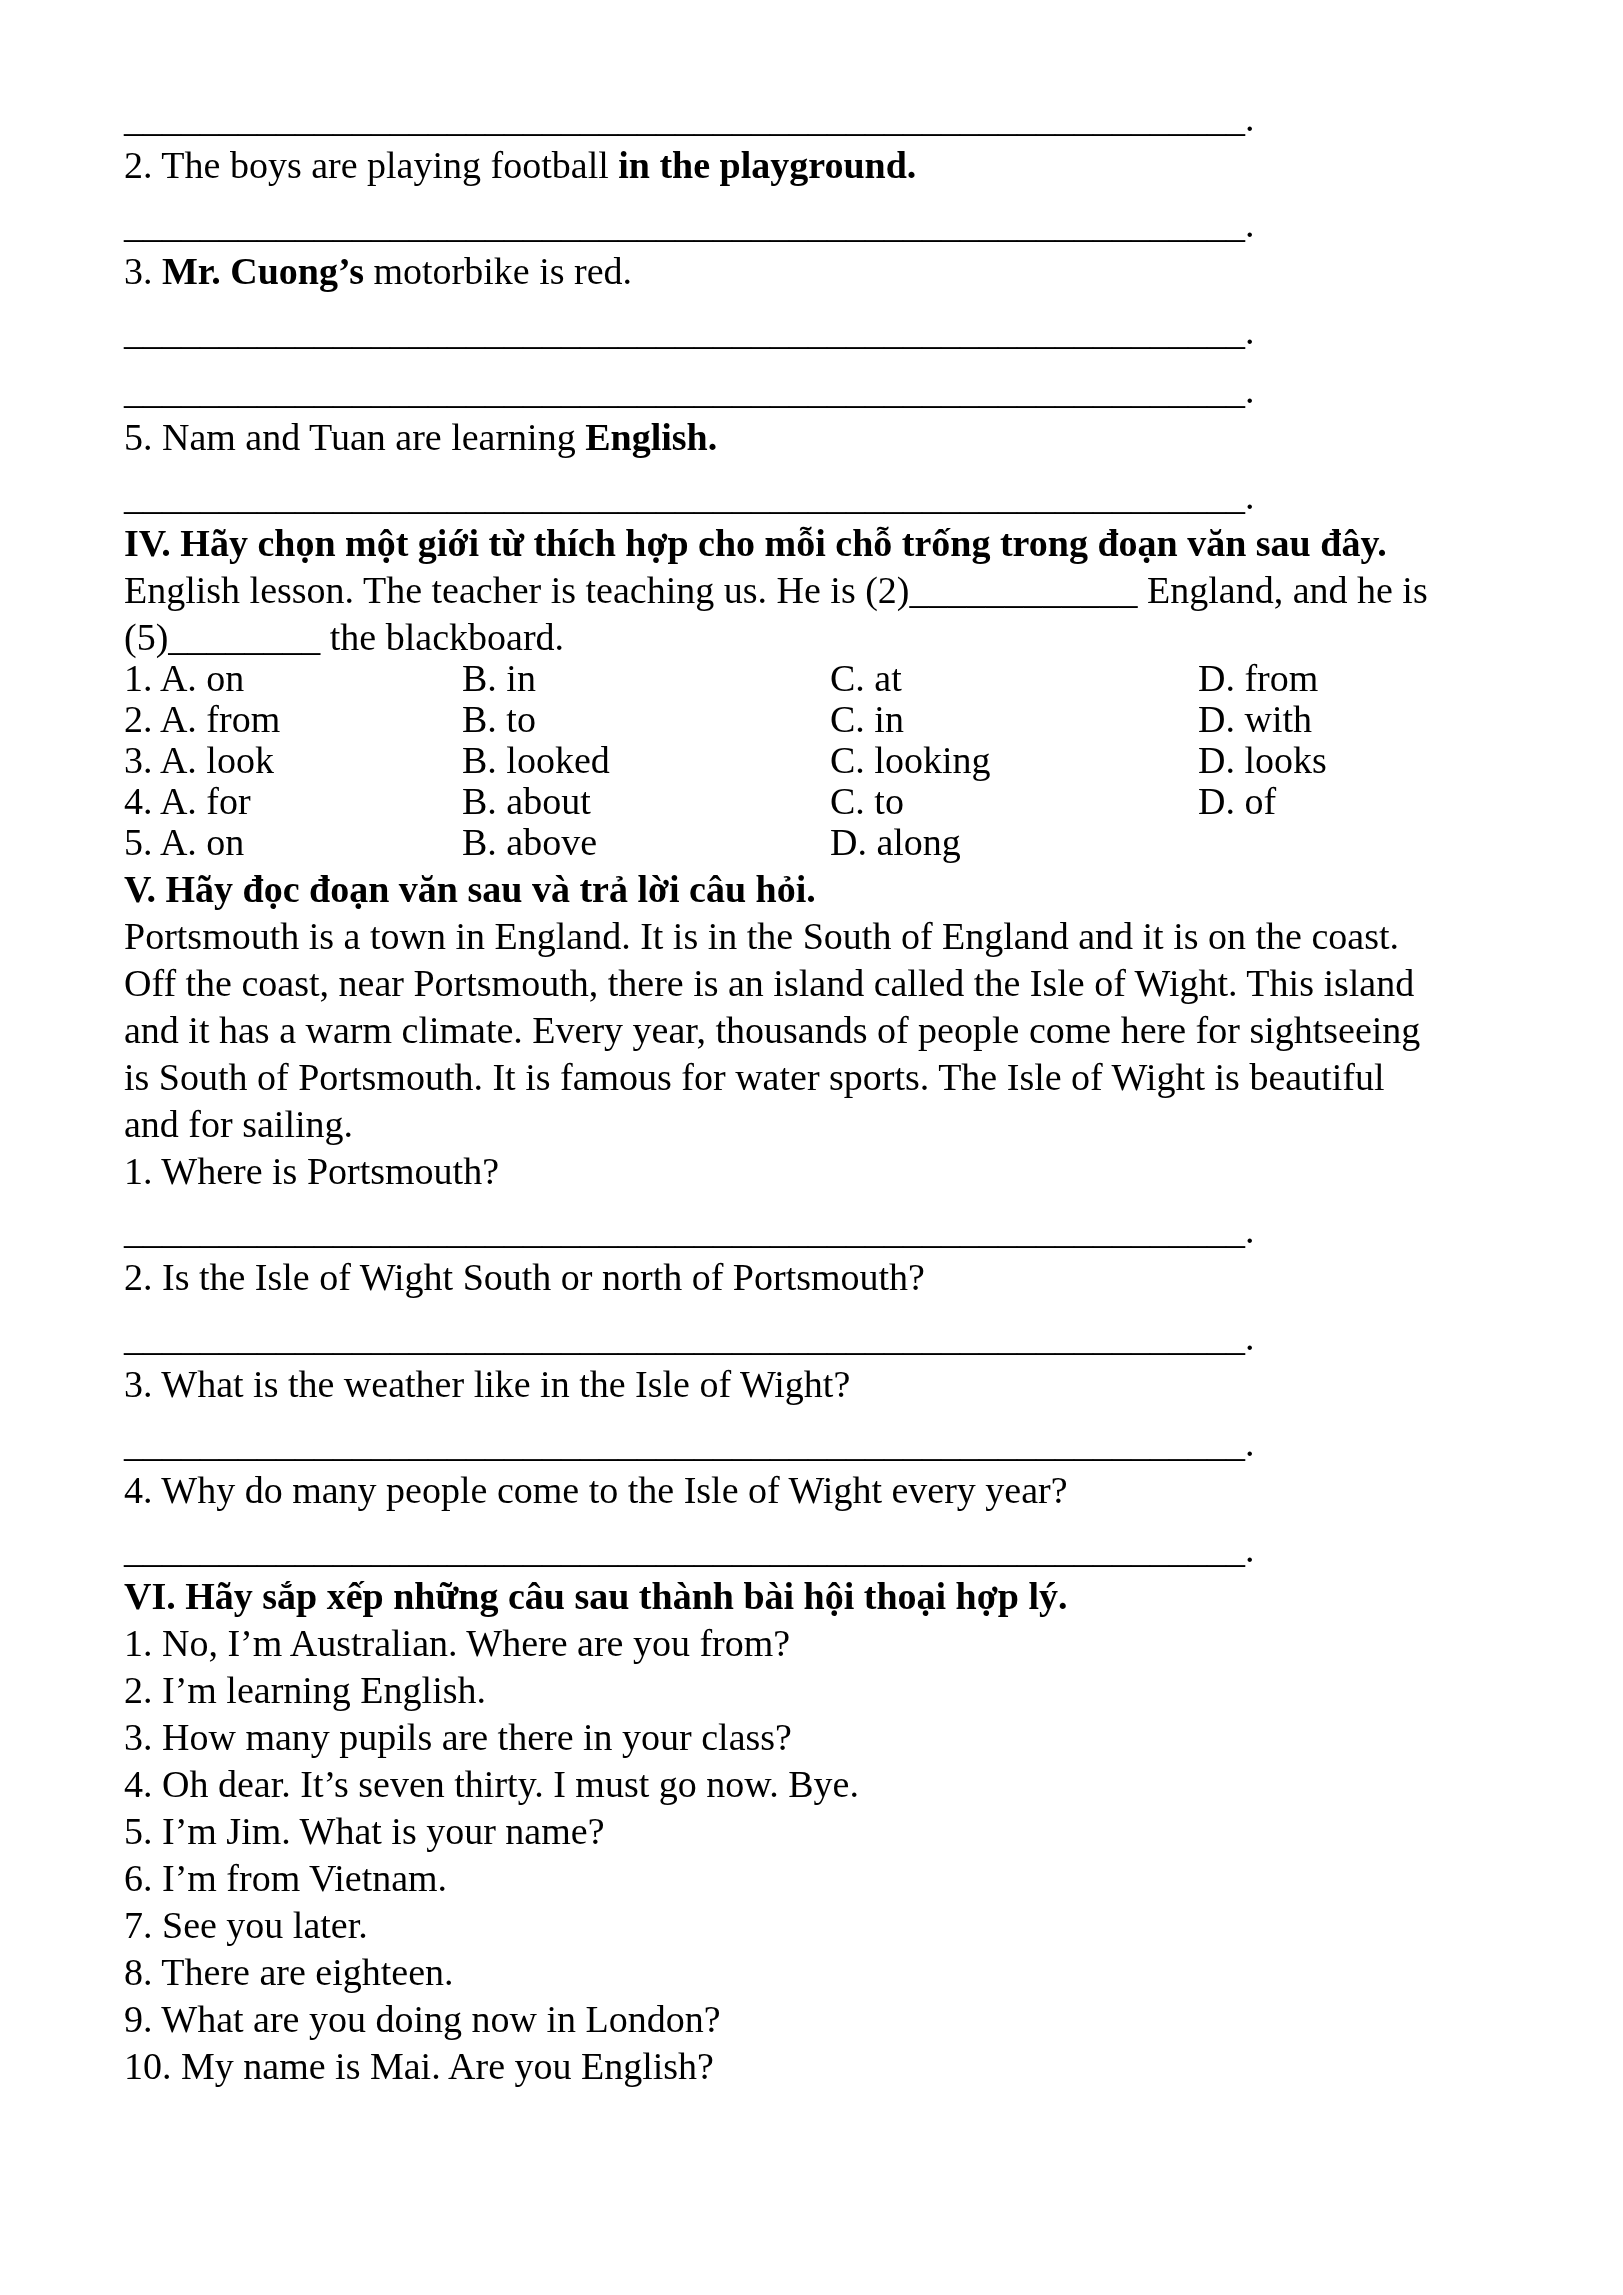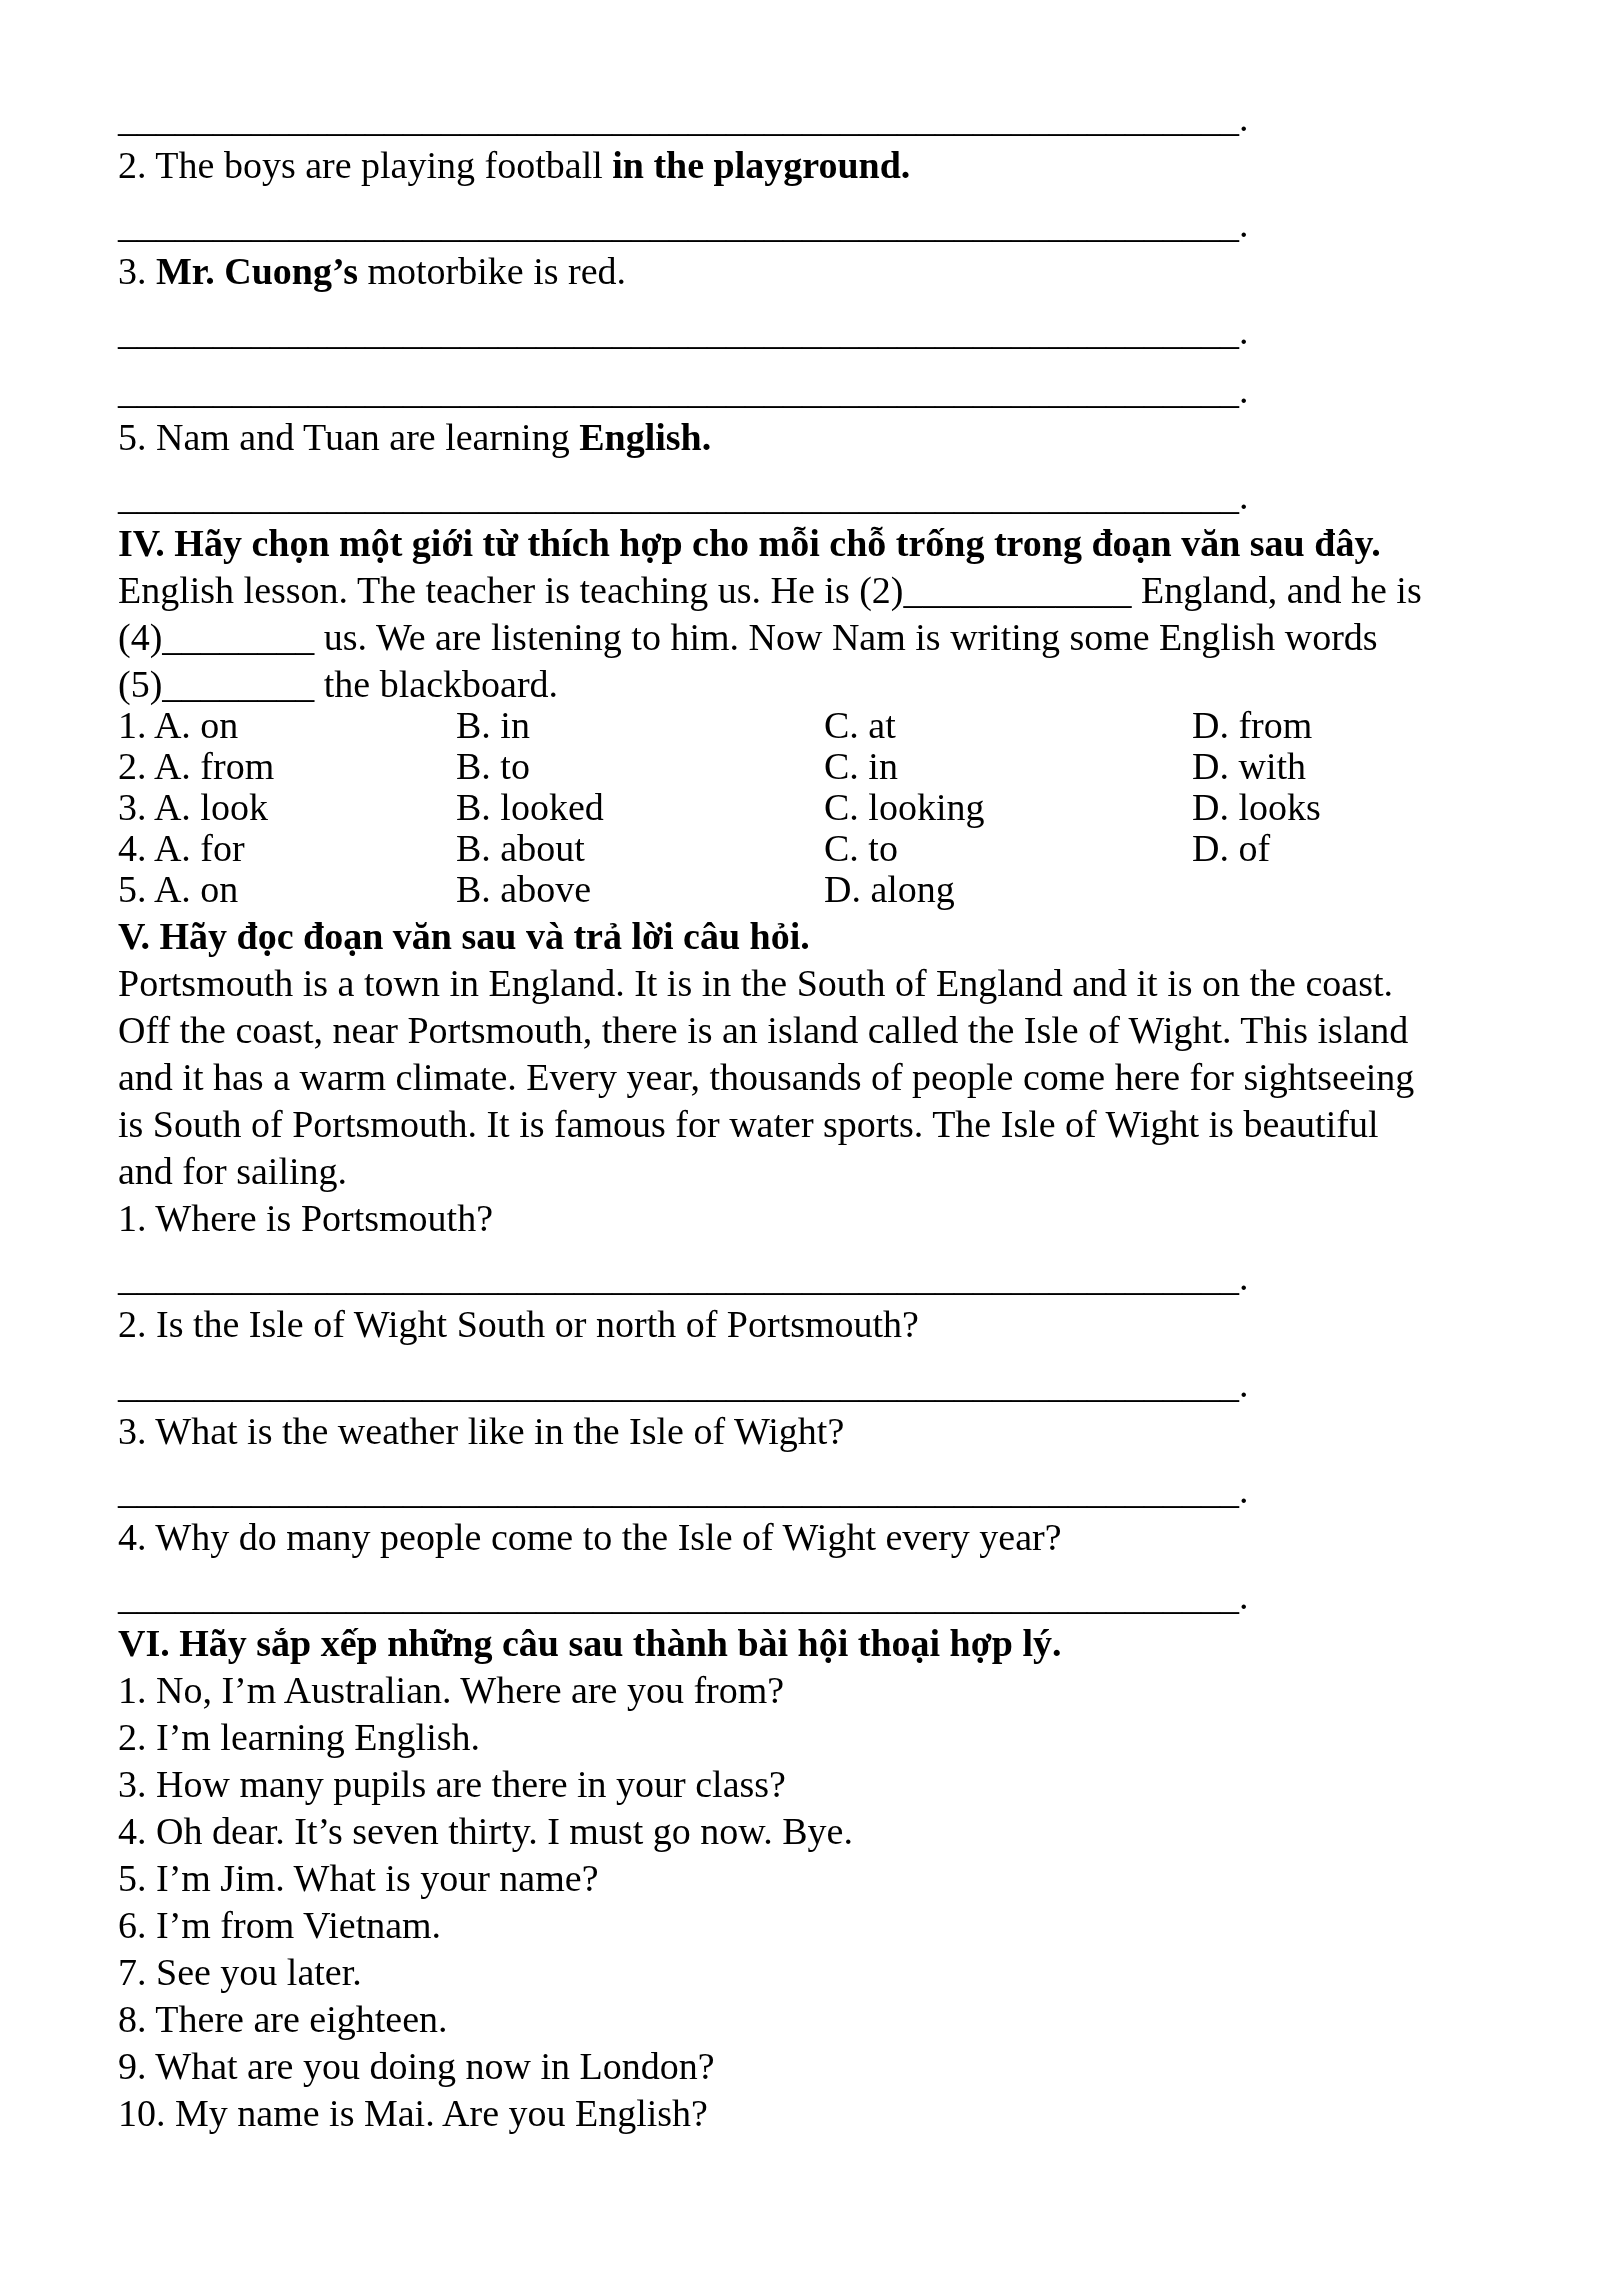--- a/index.html
+++ b/index.html
@@ -12,21 +12,21 @@
     height: 2295px;
     position: relative;
     font-family: "Liberation Serif", serif;
     font-size: 38px;
     color: #000000;
     overflow: hidden;
   }
   .sheet {
     position: absolute;
     top: 98px;
-    left: 118px;
+    left: 124px;
     width: 1413px;
   }
   .line {
     line-height: 41px;
     white-space: nowrap;
     margin-top: 6px;
   }
   .uline {
     margin-top: 18.3px;
     letter-spacing: 0;
@@ -57,21 +57,20 @@
   <div class="line"><span>3. </span><b>Mr. Cuong’s</b><span> motorbike is red.</span></div>
   <div class="line uline">___________________________________________________________.</div>
 
   <div class="line uline">___________________________________________________________.</div>
 
   <div class="line"><span>5. Nam and Tuan are learning </span><b>English.</b><span></span></div>
   <div class="line uline">___________________________________________________________.</div>
 
   <div class="line h">IV. Hãy chọn một giới từ thích hợp cho mỗi chỗ trống trong đoạn văn sau đây.</div>
   <div class="line">English lesson. The teacher is teaching us. He is (2)____________ England, and he is</div>
-  <div class="line">(4)________ us. We are listening to him. Now Nam is writing some English words</div>
   <div class="line">(5)________ the blackboard.</div>
 
   <div class="mcgrid">
     <div>1. A. on</div>
     <div>B. in</div>
     <div>C. at</div>
     <div>D. from</div>
   </div>
   <div class="mcgrid">
     <div>2. A. from</div>

